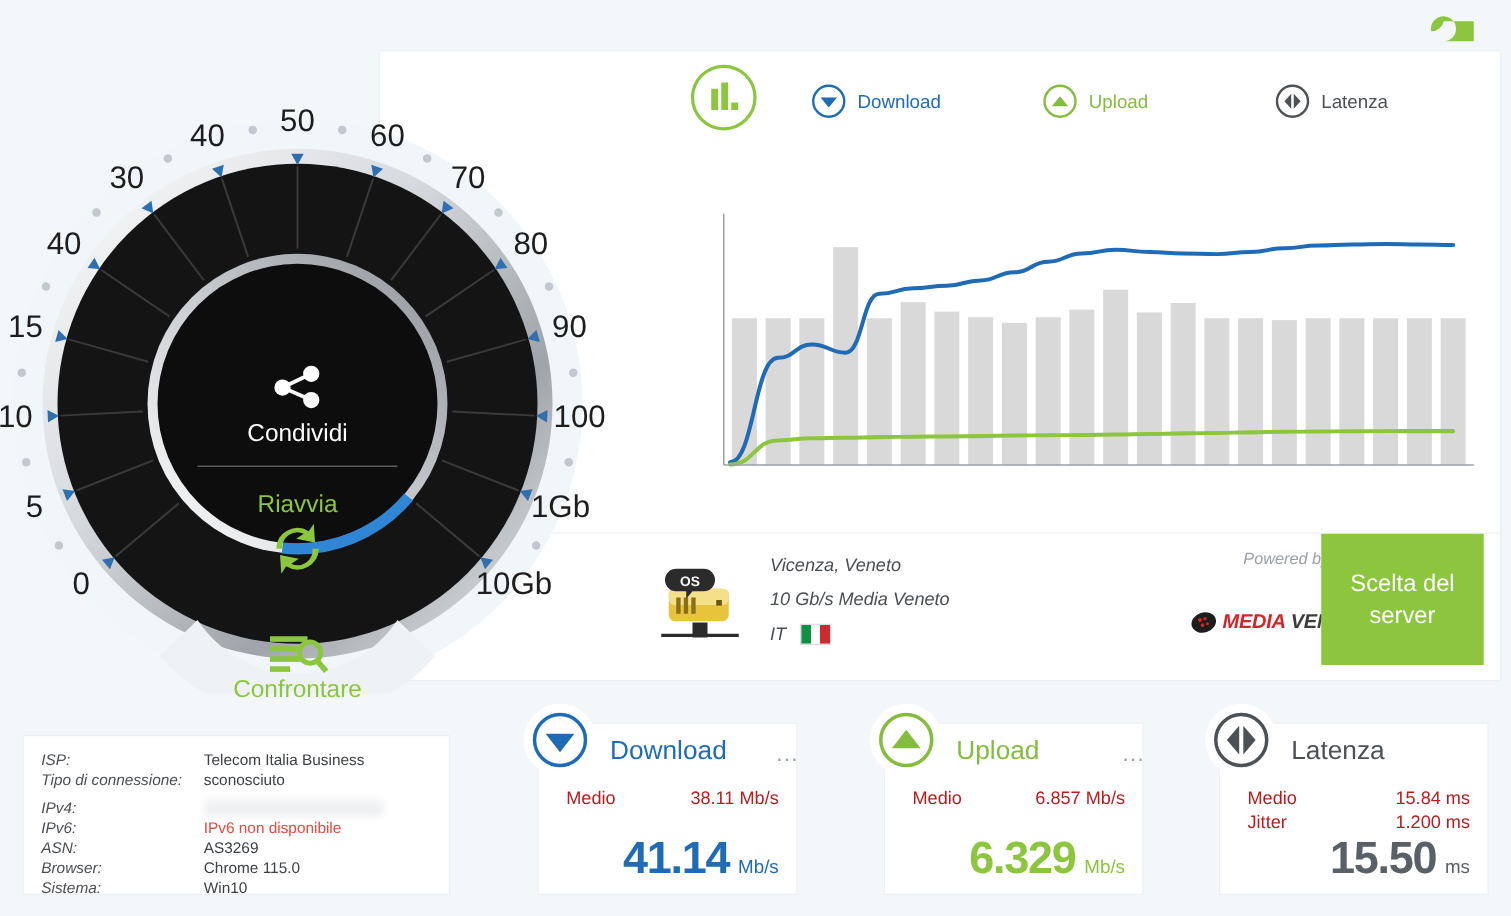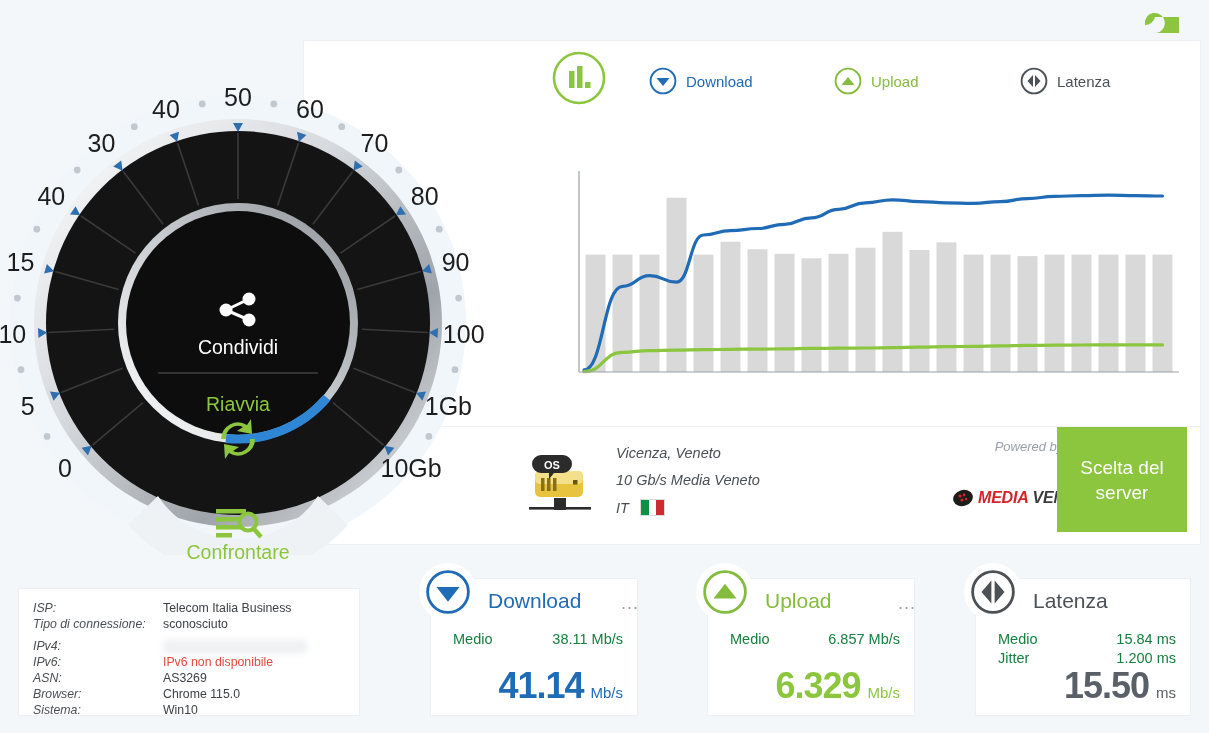--- a/index.html
+++ b/index.html
@@ -118,21 +118,21 @@
     position: absolute; left: -12px; top: -16px; width: 58px; height: 58px;
     background: #fff; border-radius: 50%; display: flex; align-items: center; justify-content: center;
     cursor: pointer;
   }
   .rc-title { position: absolute; left: 57px; top: 10px; font-size: 21px; }
   .rc-dl .rc-title { color: #1f6bb5; }
   .rc-ul .rc-title { color: #84bc3d; }
   .rc-la .rc-title { color: #4c5156; }
   .rc-dots { position: absolute; top: 14px; font-size: 18px; color: #9aa0a6; letter-spacing: 1px; cursor: pointer; }
   .rc-dl .rc-dots { left: 190px; } .rc-ul .rc-dots { left: 190px; }
-  .rc-sub { position: absolute; font-size: 14.5px; color: #15803d; }
+  .rc-sub { position: absolute; font-size: 14.5px; color: #b91c1c; }
   .rc-sub-k { left: 22px; } .rc-sub-v { right: 14px; }
   .rc-big { position: absolute; bottom: 8px; right: 14px; display: flex; align-items: baseline; gap: 7px; }
   .rc-num { font-size: 36px; font-weight: bold; letter-spacing: -1px; }
   .rc-unit { font-size: 15px; }
   .rc-dl .rc-num, .rc-dl .rc-unit { color: #1f6bb5; }
   .rc-ul .rc-num, .rc-ul .rc-unit { color: #8cc63e; }
   .rc-la .rc-num, .rc-la .rc-unit { color: #5a6067; }
 </style>
 </head>
 <body>

